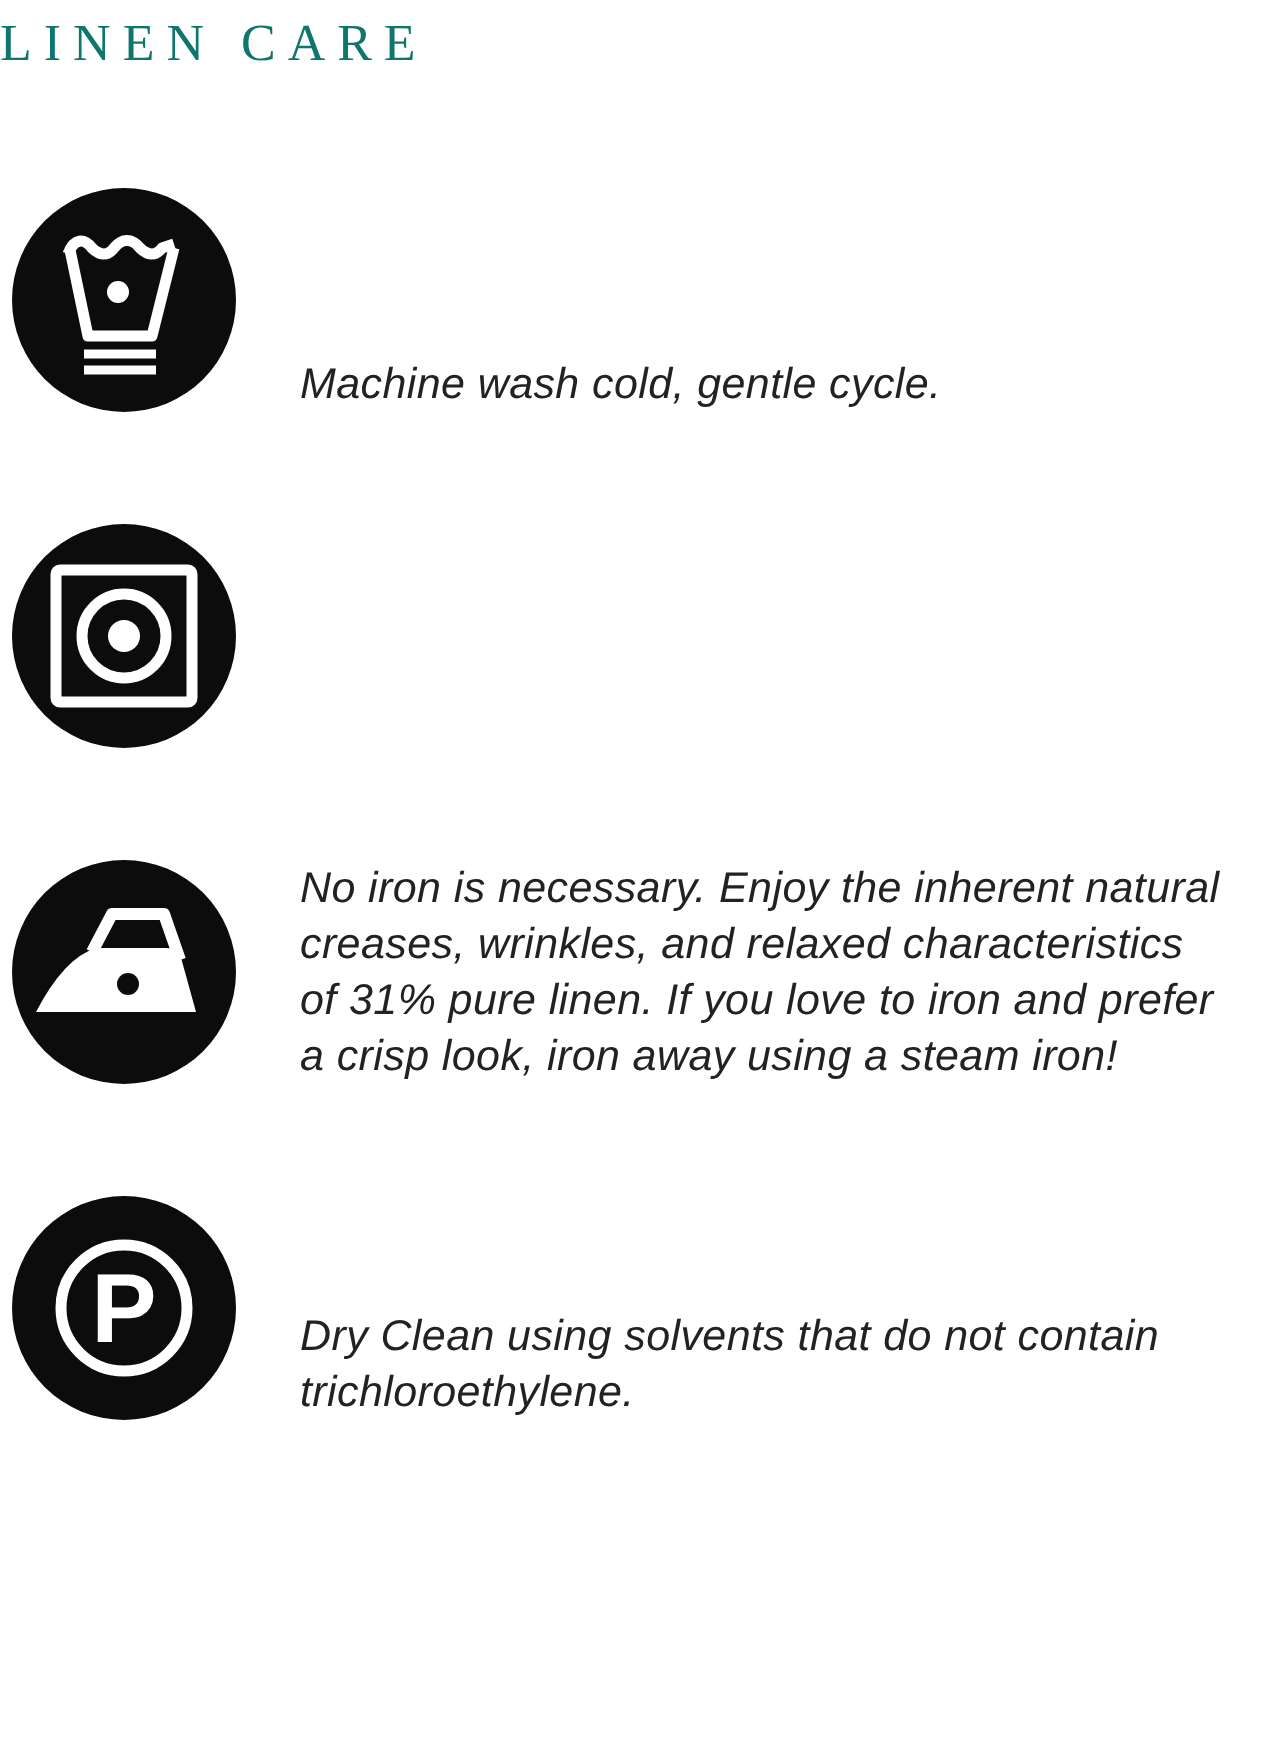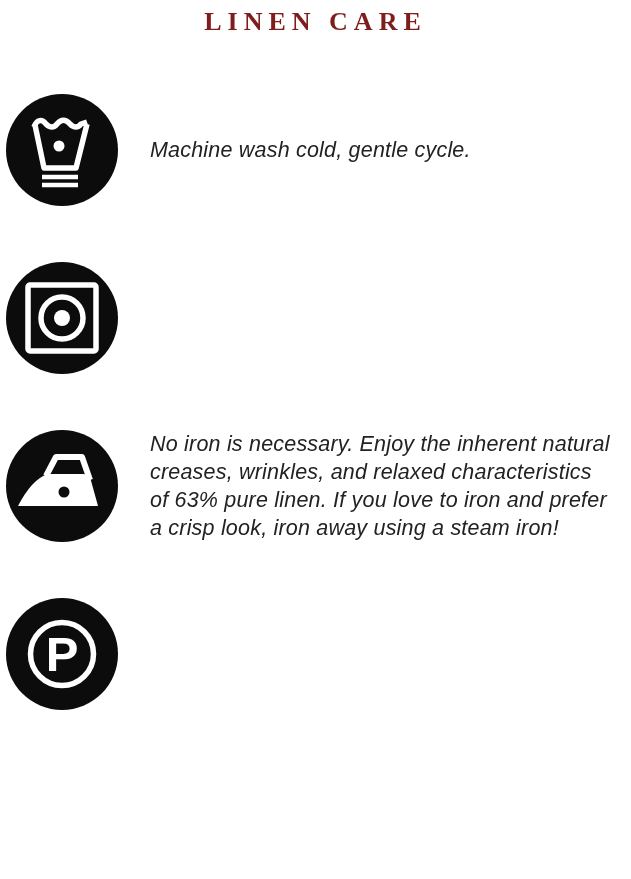--- a/index.html
+++ b/index.html
@@ -14,34 +14,33 @@
     position: relative;
     width: 631px;
     height: 879px;
     margin: 0 auto;
     background: var(--bg);
     overflow: hidden;
     font-family: "Liberation Sans", sans-serif;
   }
   .title {
     padding-top: 7px;
-    text-align: center;
     font-family: "Liberation Serif", serif;
-    font-weight: 700;
+    font-weight: 400;
     font-size: 26px;
     letter-spacing: 6px;
-    color: #7f1d1d;
+    color: #0f766e;
     white-space: nowrap;
   }
   .care-list {
     margin-top: 57px;
   }
   .care-row {
     display: flex;
-    align-items: center;
+    align-items: flex-end;
     margin-bottom: 56px;
   }
   .badge {
     flex: none;
     width: 112px;
     height: 112px;
     margin-left: 6px;
   }
   .badge svg { display: block; width: 112px; height: 112px; }
   .badge-bg { fill: var(--icon); }
@@ -105,28 +104,30 @@
       <span class="badge">
         <svg viewBox="0 0 112 112" aria-hidden="true">
           <circle class="badge-bg" cx="56" cy="56" r="56"></circle>
           <path class="g-stroke" stroke-width="6" stroke-linejoin="round" d="M40,46 L50,27 L76,27 L84,50"></path>
           <path class="g-fill" d="M12,76 L92,76 L84,47 Q83,44 77,44 L42,44 Q26,49 12,76 Z"></path>
           <circle class="g-dark" cx="58" cy="62" r="5.5"></circle>
         </svg>
       </span>
       <p class="caption">No iron is necessary. Enjoy the inherent natural
 creases, wrinkles, and relaxed characteristics
-of 63% pure linen. If you love to iron and prefer
+of 31% pure linen. If you love to iron and prefer
 a crisp look, iron away using a steam iron!</p>
     </div>
 
     <div class="care-row">
       <span class="badge">
         <svg viewBox="0 0 112 112" aria-hidden="true">
           <circle class="badge-bg" cx="56" cy="56" r="56"></circle>
           <circle class="g-stroke" stroke-width="5.5" cx="56" cy="56" r="31.5"></circle>
           <text class="p-letter" x="56" y="73">P</text>
         </svg>
       </span>
+      <p class="caption">Dry Clean using solvents that do not contain
+trichloroethylene.</p>
     </div>
 
   </div>
 </div>
 
 </body></html>

